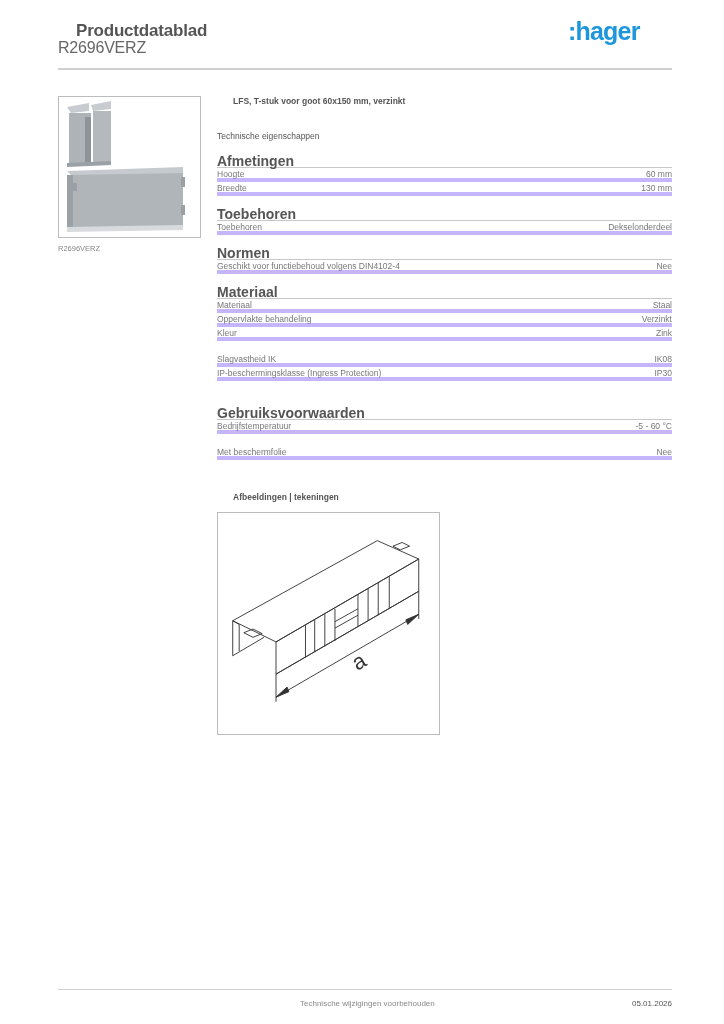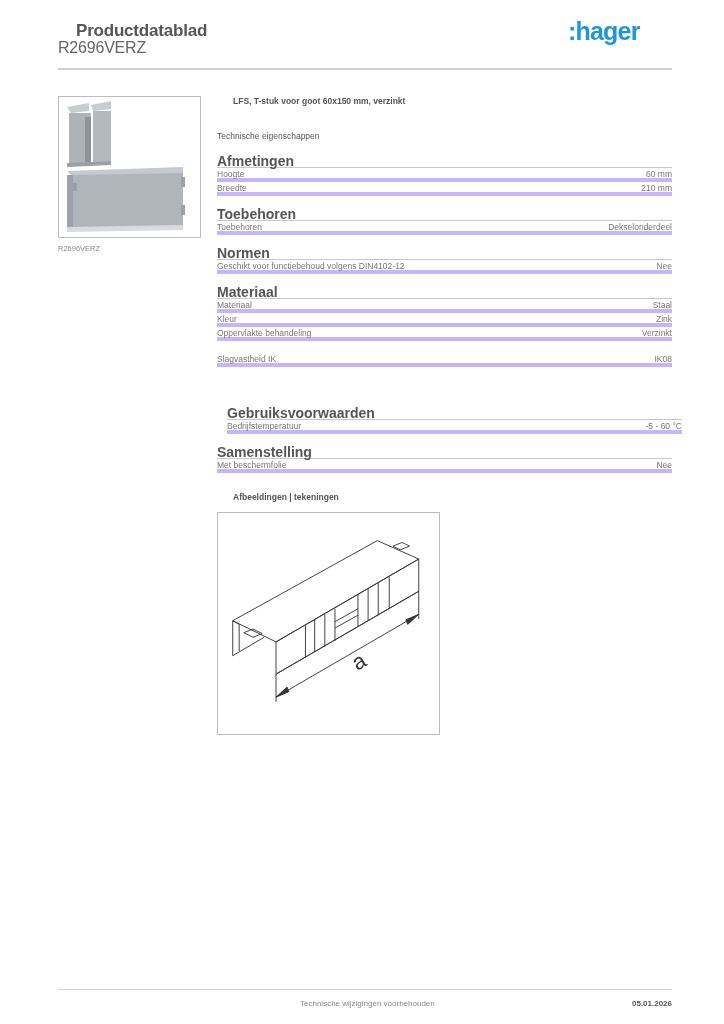--- a/index.html
+++ b/index.html
@@ -20,21 +20,21 @@
   .section-title { font-size: 14px; font-weight: bold; color: #555; height: 13px; line-height: 13px; border-bottom: 1px solid #c8c8c8; }
   .row { display: flex; justify-content: space-between; font-size: 8.5px; color: #777; height: 14px; line-height: 13px; border-bottom: 4px solid #c4b5fd; }
   .row .val { text-align: left; }
 
   .images-title { position: absolute; left: 233px; top: 492px; font-size: 8.5px; font-weight: bold; color: #555; }
   .drawing { position: absolute; left: 217px; top: 512px; width: 223px; height: 223px; border: 1px solid #bcbcbc; background: #fff; }
 
   .footer-rule { position: absolute; left: 58px; top: 989px; width: 614px; height: 1px; background: #d0d0d0; }
   .footer-left { position: absolute; left: 58px; top: 1059px; font-size: 8px; font-weight: bold; color: #555; }
   .footer-center { position: absolute; left: 300px; top: 999px; font-size: 8px; color: #888; }
-  .footer-right { position: absolute; right: 52px; top: 999px; font-size: 8px; font-weight: bold; color: #555; }
+  .footer-right { position: absolute; right: 52px; top: 999px; font-size: 8px; font-weight: normal; color: #555; }
 </style>
 </head>
 <body>
 
 <div>
   <div class="header-title">Productdatablad</div>
   <div class="header-sub">R2696VERZ</div>
   <div class="logo">:hager</div>
   <div class="header-rule"></div>
 </div>
@@ -64,73 +64,76 @@
 <div class="tech-title">Technische eigenschappen</div>
 
 <div class="section" style="top:155px;">
   <div class="section-title">Afmetingen</div>
   <div class="row">
     <span>Hoogte</span>
     <span class="val">60 mm</span>
   </div>
   <div class="row">
     <span>Breedte</span>
-    <span class="val">210 mm</span>
+    <span class="val">130 mm</span>
   </div>
 </div>
 
 <div class="section" style="top:208px;">
   <div class="section-title">Toebehoren</div>
   <div class="row">
     <span>Toebehoren</span>
     <span class="val">Dekselonderdeel</span>
   </div>
 </div>
 
 <div class="section" style="top:247px;">
   <div class="section-title">Normen</div>
   <div class="row">
-    <span>Geschikt voor functiebehoud volgens DIN4102-12</span>
+    <span>Geschikt voor functiebehoud volgens DIN4102-4</span>
     <span class="val">Nee</span>
   </div>
 </div>
 
 <div class="section" style="top:286px;">
   <div class="section-title">Materiaal</div>
   <div class="row">
     <span>Materiaal</span>
     <span class="val">Staal</span>
   </div>
   <div class="row">
+    <span>Oppervlakte behandeling</span>
+    <span class="val">Verzinkt</span>
+  </div>
+  <div class="row">
     <span>Kleur</span>
     <span class="val">Zink</span>
-  </div>
-  <div class="row">
-    <span>Oppervlakte behandeling</span>
-    <span class="val">Verzinkt</span>
   </div>
 </div>
 
 <div class="section" style="top:353px;">
   <div class="row">
     <span>Slagvastheid IK</span>
     <span class="val">IK08</span>
   </div>
+  <div class="row">
+    <span>IP-beschermingsklasse (Ingress Protection)</span>
+    <span class="val">IP30</span>
+  </div>
 </div>
 
-<div class="section" style="top:407px;margin-left:10px;">
+<div class="section" style="top:407px;">
   <div class="section-title">Gebruiksvoorwaarden</div>
   <div class="row">
     <span>Bedrijfstemperatuur</span>
     <span class="val">-5 - 60 °C</span>
   </div>
 </div>
 
 <div class="section" style="top:446px;">
-  <div class="section-title">Samenstelling</div>
   <div class="row">
     <span>Met beschermfolie</span>
     <span class="val">Nee</span>
   </div>
 </div>
 
 <div class="images-title">Afbeeldingen | tekeningen</div>
 
 <div class="drawing">
   <svg width="221" height="221" viewBox="0 0 240 240" fill="none" stroke="#333" stroke-width="1">

